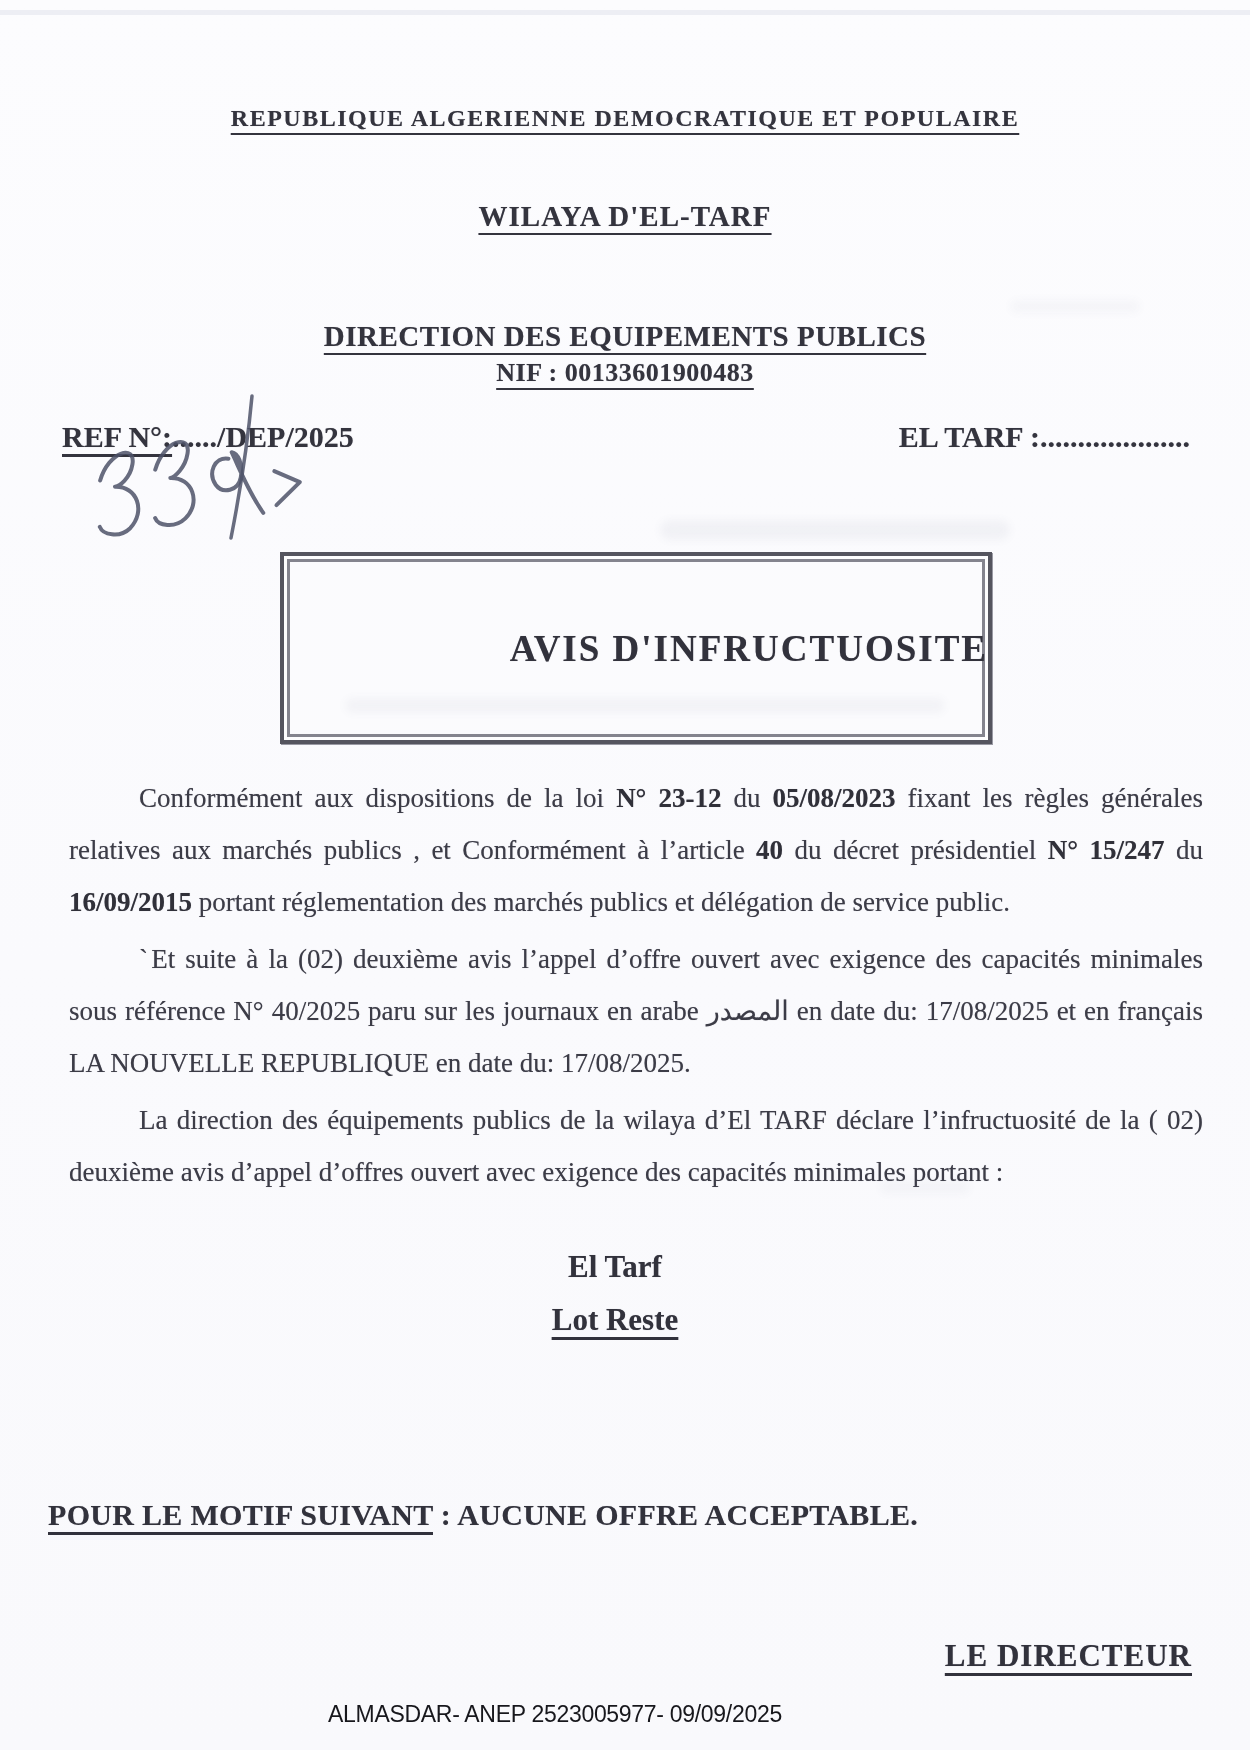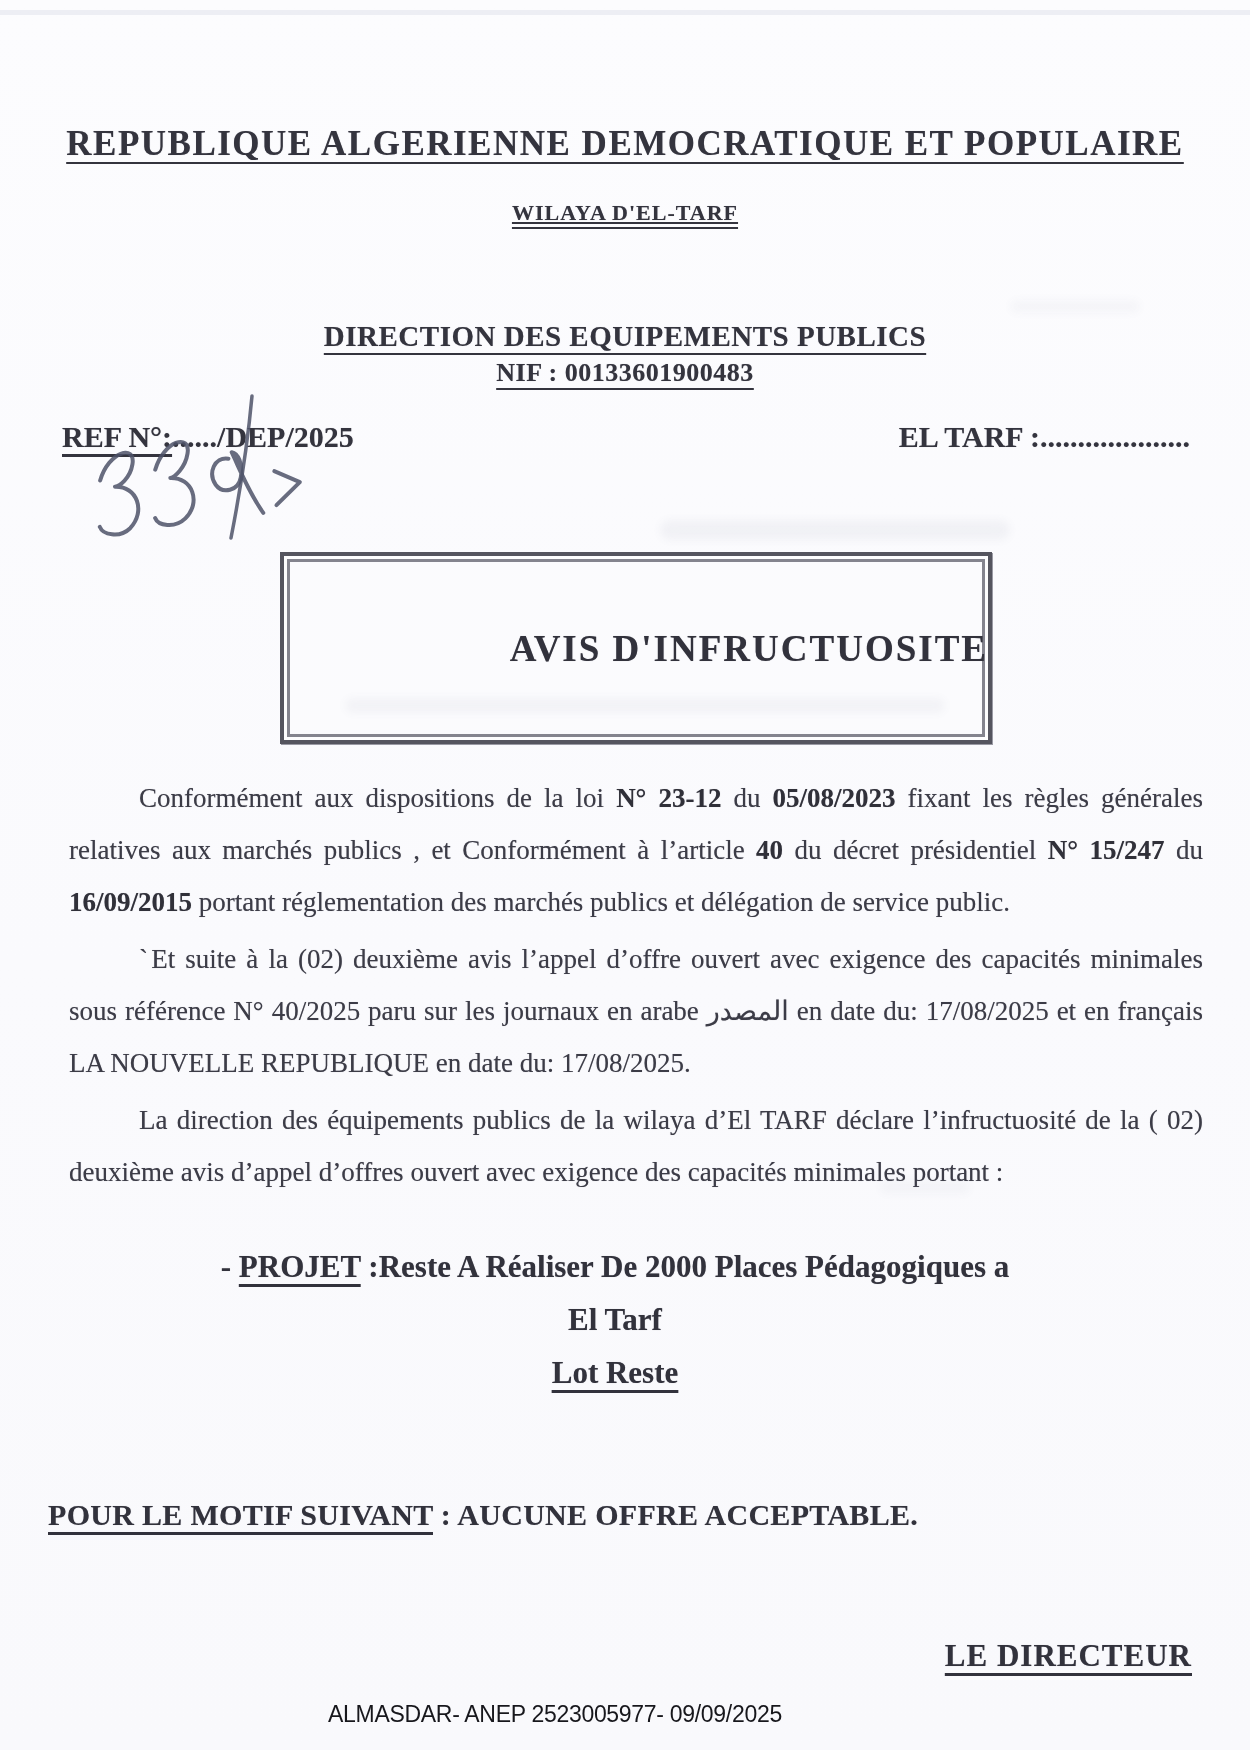--- a/index.html
+++ b/index.html
@@ -11,22 +11,22 @@
   .page{
     position:relative;width:1250px;height:1750px;
     background:linear-gradient(180deg,#fcfcfe 0%,#fafafd 55%,#f9f9fc 100%);
     color:#3a3a44;
     text-shadow:0 0 0.7px rgba(58,58,70,.45);
   }
   .scan-band{position:absolute;top:10px;left:0;width:100%;height:5px;background:#e8eaf1;opacity:.8;}
 
   
   .hdr{position:absolute;left:0;width:100%;text-align:center;font-weight:bold;color:#34343e;}
-  .h1{top:124px;font-size:35px;letter-spacing:1.5px;}
-  .h2{top:200px;font-size:22px;letter-spacing:1px;text-decoration:underline;}
+  .h1{top:105px;font-size:24px;letter-spacing:1.5px;}
+  .h2{top:200px;font-size:29px;letter-spacing:1px;}
   .h3{top:280px;font-size:29px;letter-spacing:0.5px;margin-top:40px;}
   .h4{top:358px;font-size:26px;letter-spacing:0.5px;}
   .u{text-decoration:underline;text-decoration-thickness:2px;text-underline-offset:7px;}
   .u2{text-decoration:underline;text-decoration-thickness:2.5px;text-underline-offset:7px;}
 
   
   .refrow{position:absolute;top:420px;left:62px;right:60px;display:flex;justify-content:space-between;
           font-weight:bold;font-size:30px;color:#34343e;align-items:center;}
 
   
@@ -119,23 +119,20 @@
     <div class="notice-title">AVIS D'INFRUCTUOSITE</div>
   </div>
 
   <div class="bodytext">
     <p class="para"><span>Conformément aux dispositions de la loi </span><b>N° 23-12</b><span> du </span><b>05/08/2023</b><span> fixant les règles générales relatives aux marchés publics , et Conformément à l’article </span><b>40</b><span> du décret présidentiel </span><b>N° 15/247</b><span> du </span><b>16/09/2015</b><span> portant réglementation des marchés publics et délégation de service public.</span></p>
     <p class="para"><span>ˋEt suite à la (02) deuxième avis l’appel d’offre ouvert avec exigence des capacités minimales sous référence N° 40/2025 paru sur les journaux en arabe المصدر en date du: 17/08/2025 et en français LA NOUVELLE REPUBLIQUE en date du: 17/08/2025.</span></p>
     <p class="para"><span>La direction des équipements publics de la wilaya d’El TARF déclare l’infructuosité de la ( 02) deuxième avis d’appel d’offres ouvert avec exigence des capacités minimales portant :</span></p>
   </div>
 
   <div class="project">
-    <div>
-      <span>- </span><span class="u2">PROJET</span><span> :Reste A  Réaliser De 2000 Places Pédagogiques a</span>
-    </div>
     <div>El Tarf</div>
     <div>
       <span class="u2 lot">Lot Reste</span>
     </div>
   </div>
 
   <div class="motif">
     <span class="u2">POUR LE MOTIF SUIVANT</span><span> : </span><span>AUCUNE OFFRE ACCEPTABLE.</span>
   </div>
 

